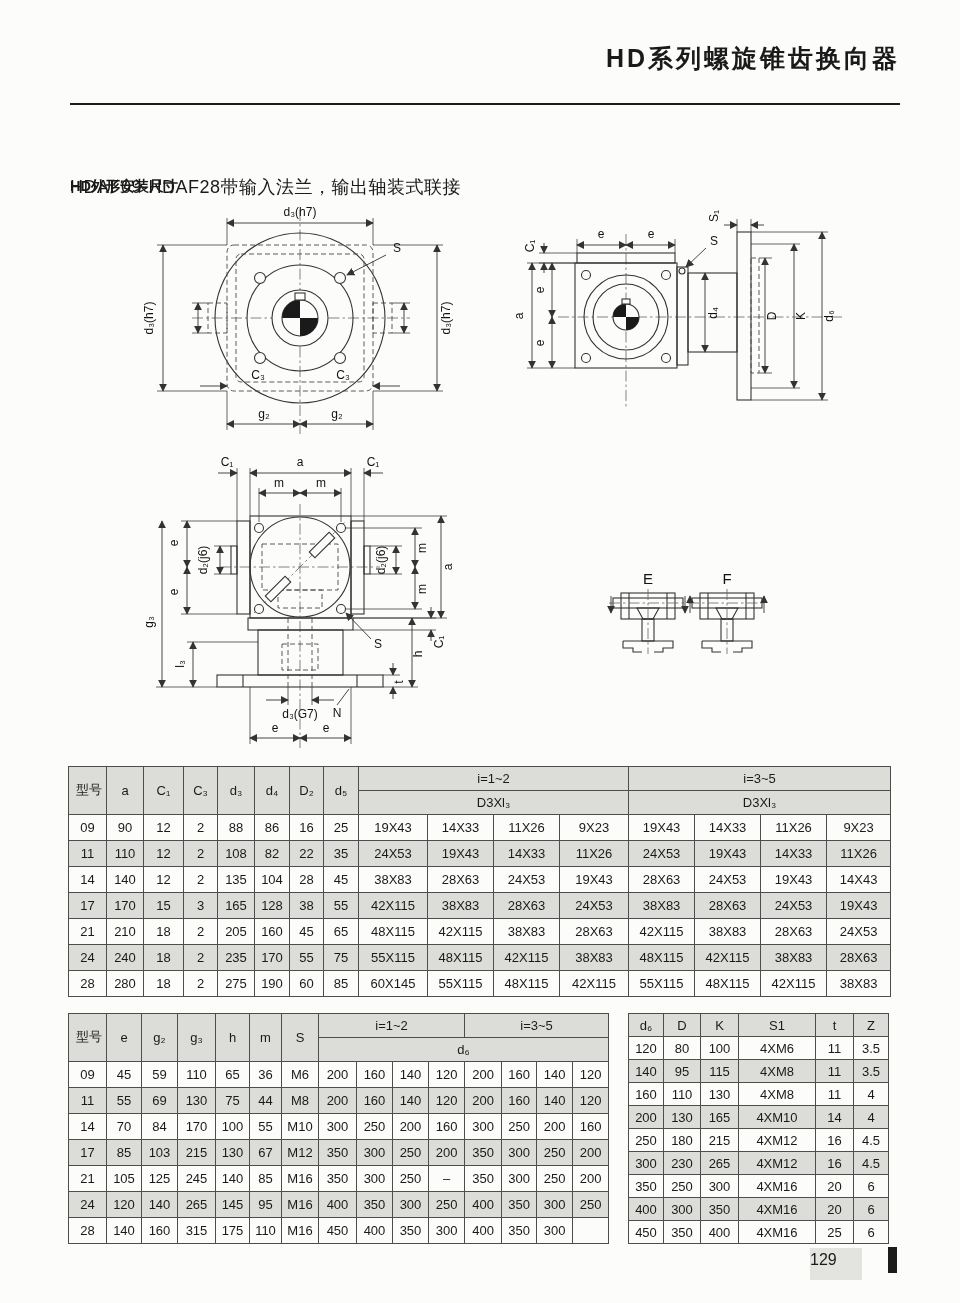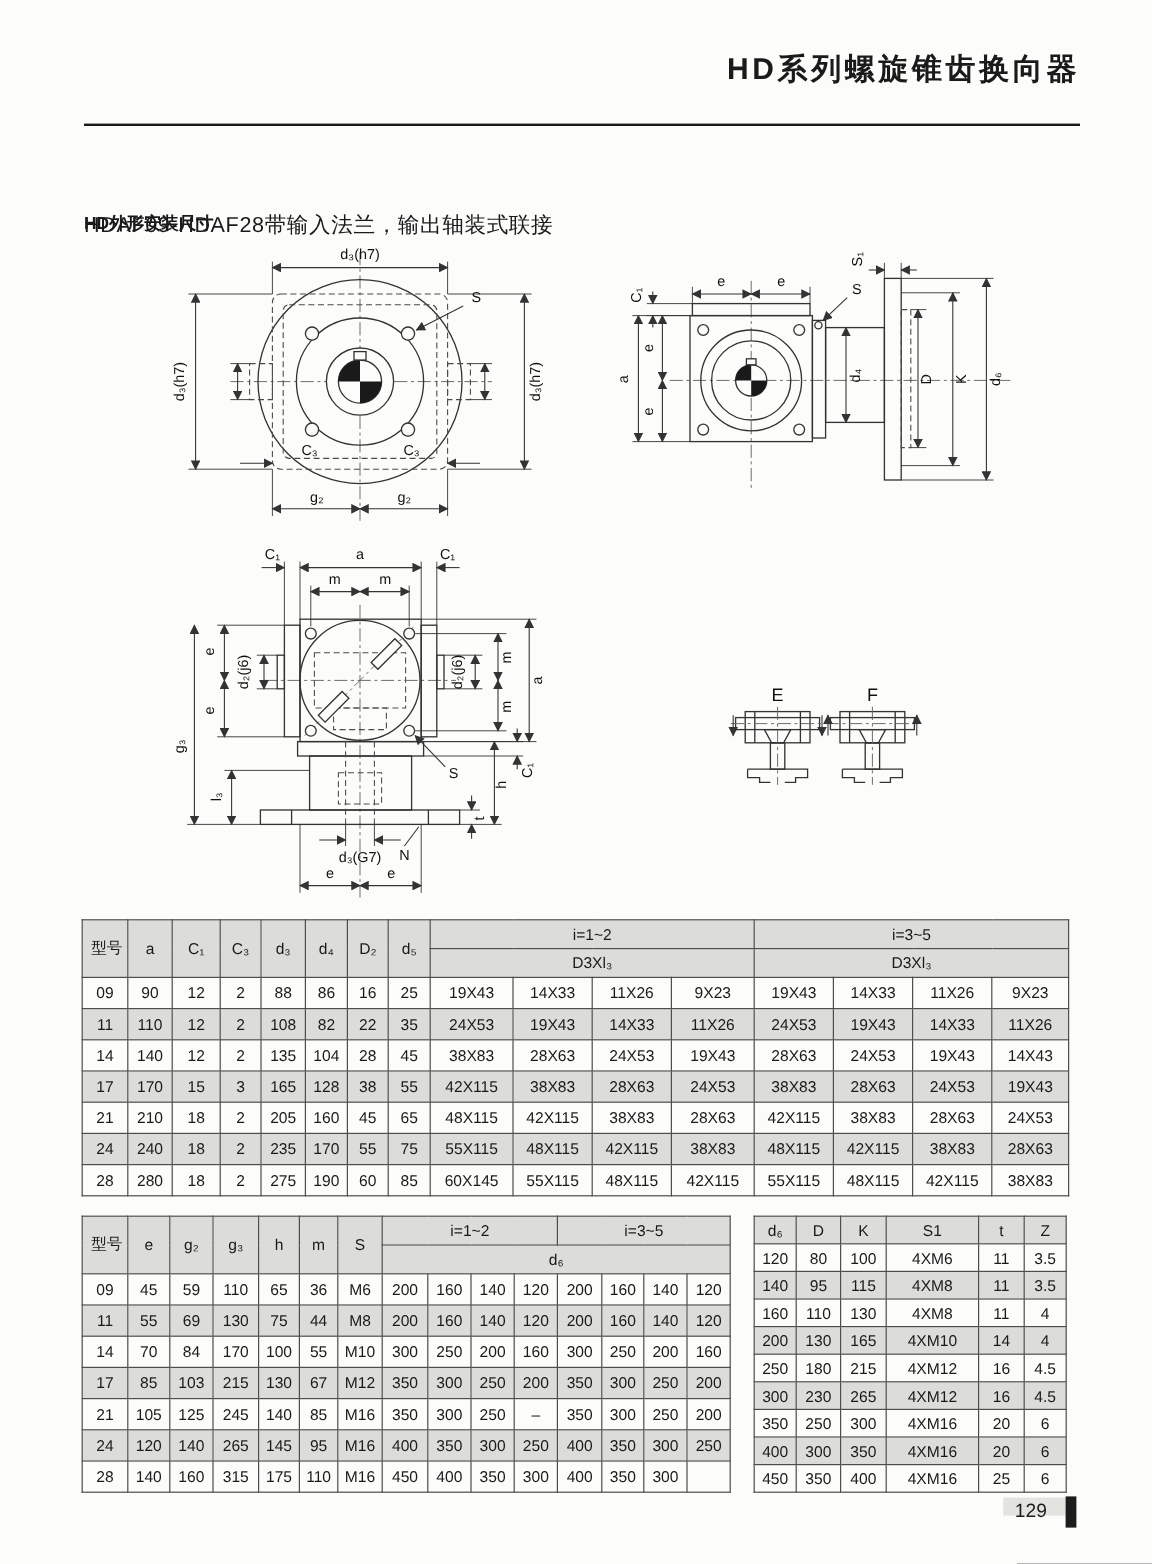--- a/index.html
+++ b/index.html
@@ -33,22 +33,22 @@
   .t1 thead th{height:23px;}
   .t1 tbody td{height:25px;}
   .t2{left:68px;top:1013px;width:540px;}
   .t2 thead th{height:23px;}
   .t2 tbody td{height:25px;}
   .t3{left:628px;top:1013px;width:260px;}
   .t3 th{height:22px;}
   .t3 td{height:22px;}
   .th-model{word-break:break-all;line-height:1.25;padding:0 7px;}
   
-  .pagebar{position:absolute;left:836px;top:1248px;width:46px;height:15px;background:#e3e3e0;
-           font-size:16px;text-align:center;line-height:24px;padding-right:6px;}
+  .pagebar{position:absolute;left:810px;top:1248px;width:46px;height:32px;background:#e3e3e0;
+           font-size:16px;text-align:left;line-height:24px;padding-right:6px;}
   .pageblock{position:absolute;left:888px;top:1247px;width:9px;height:26px;background:#1c1c1c;}
 </style>
 </head>
 <body>
 
 <div class="page">
 
   <div class="hdr">
     <div class="zh">HD系列螺旋锥齿换向器</div>
   </div>

